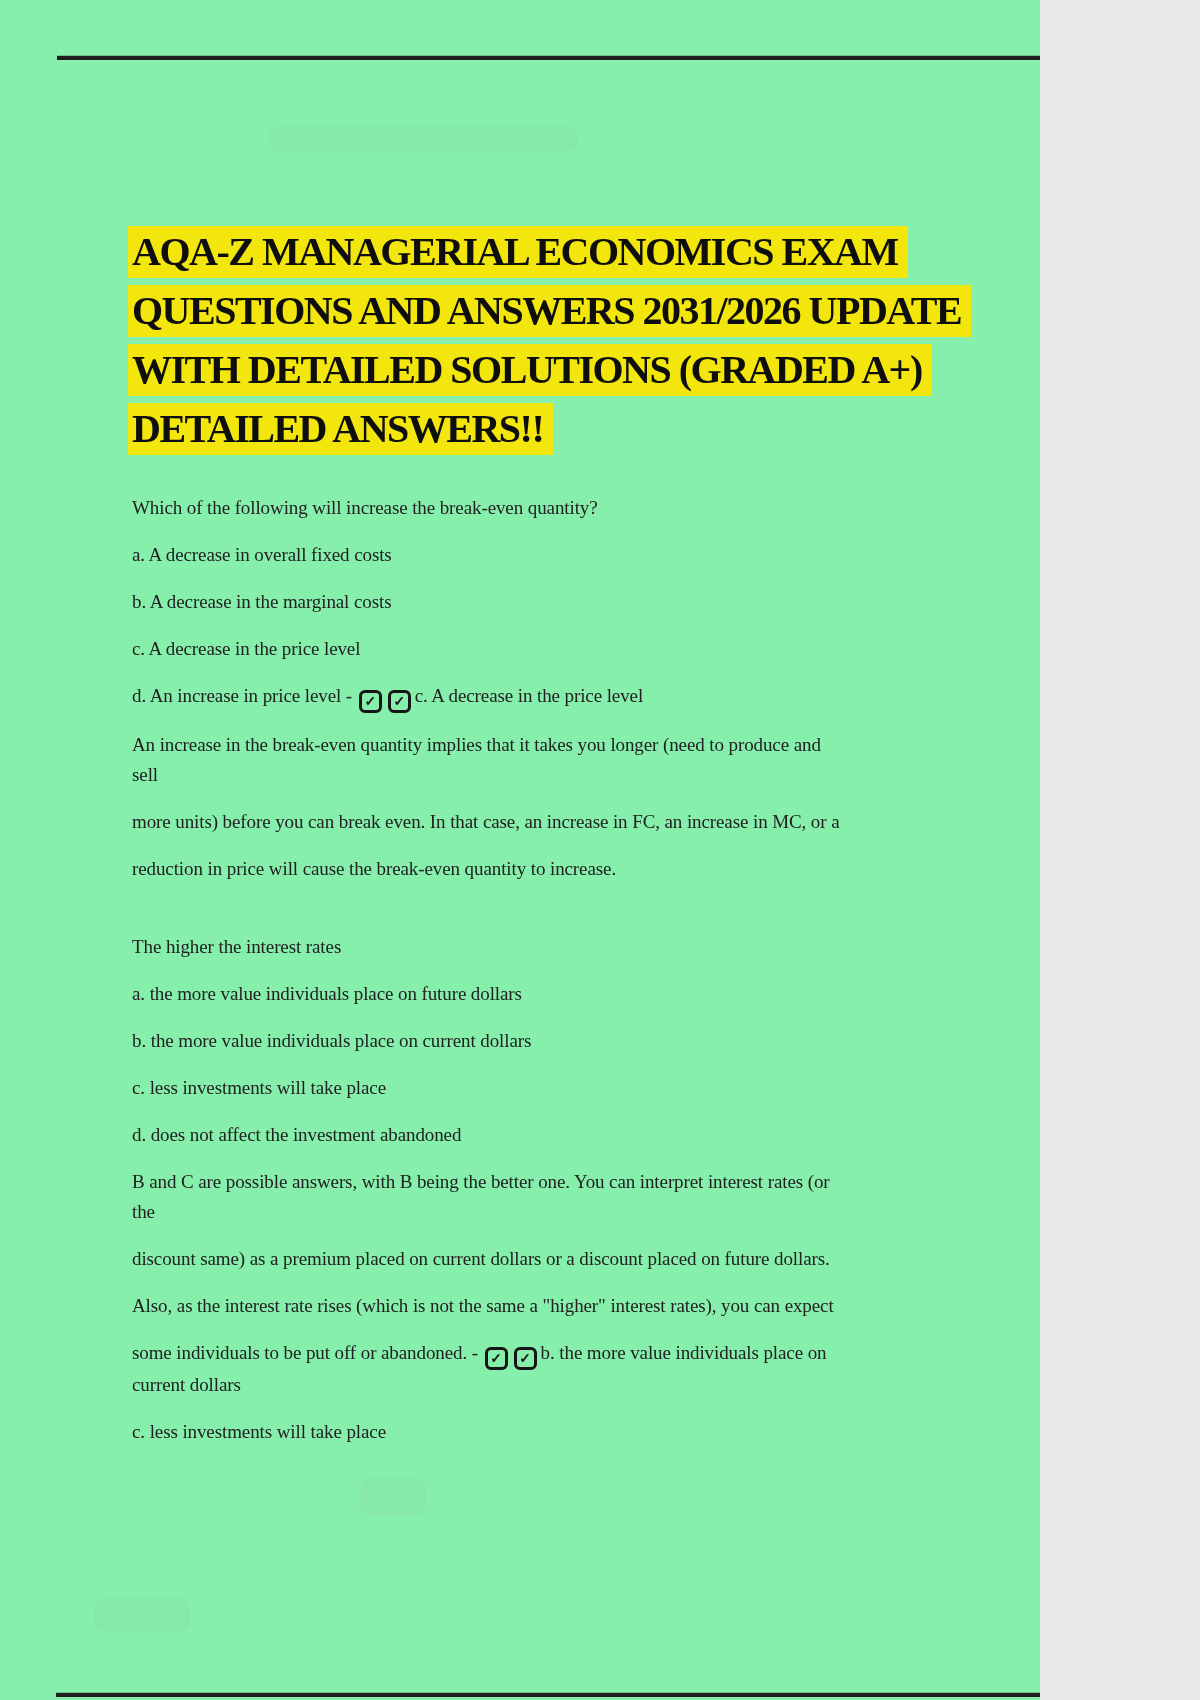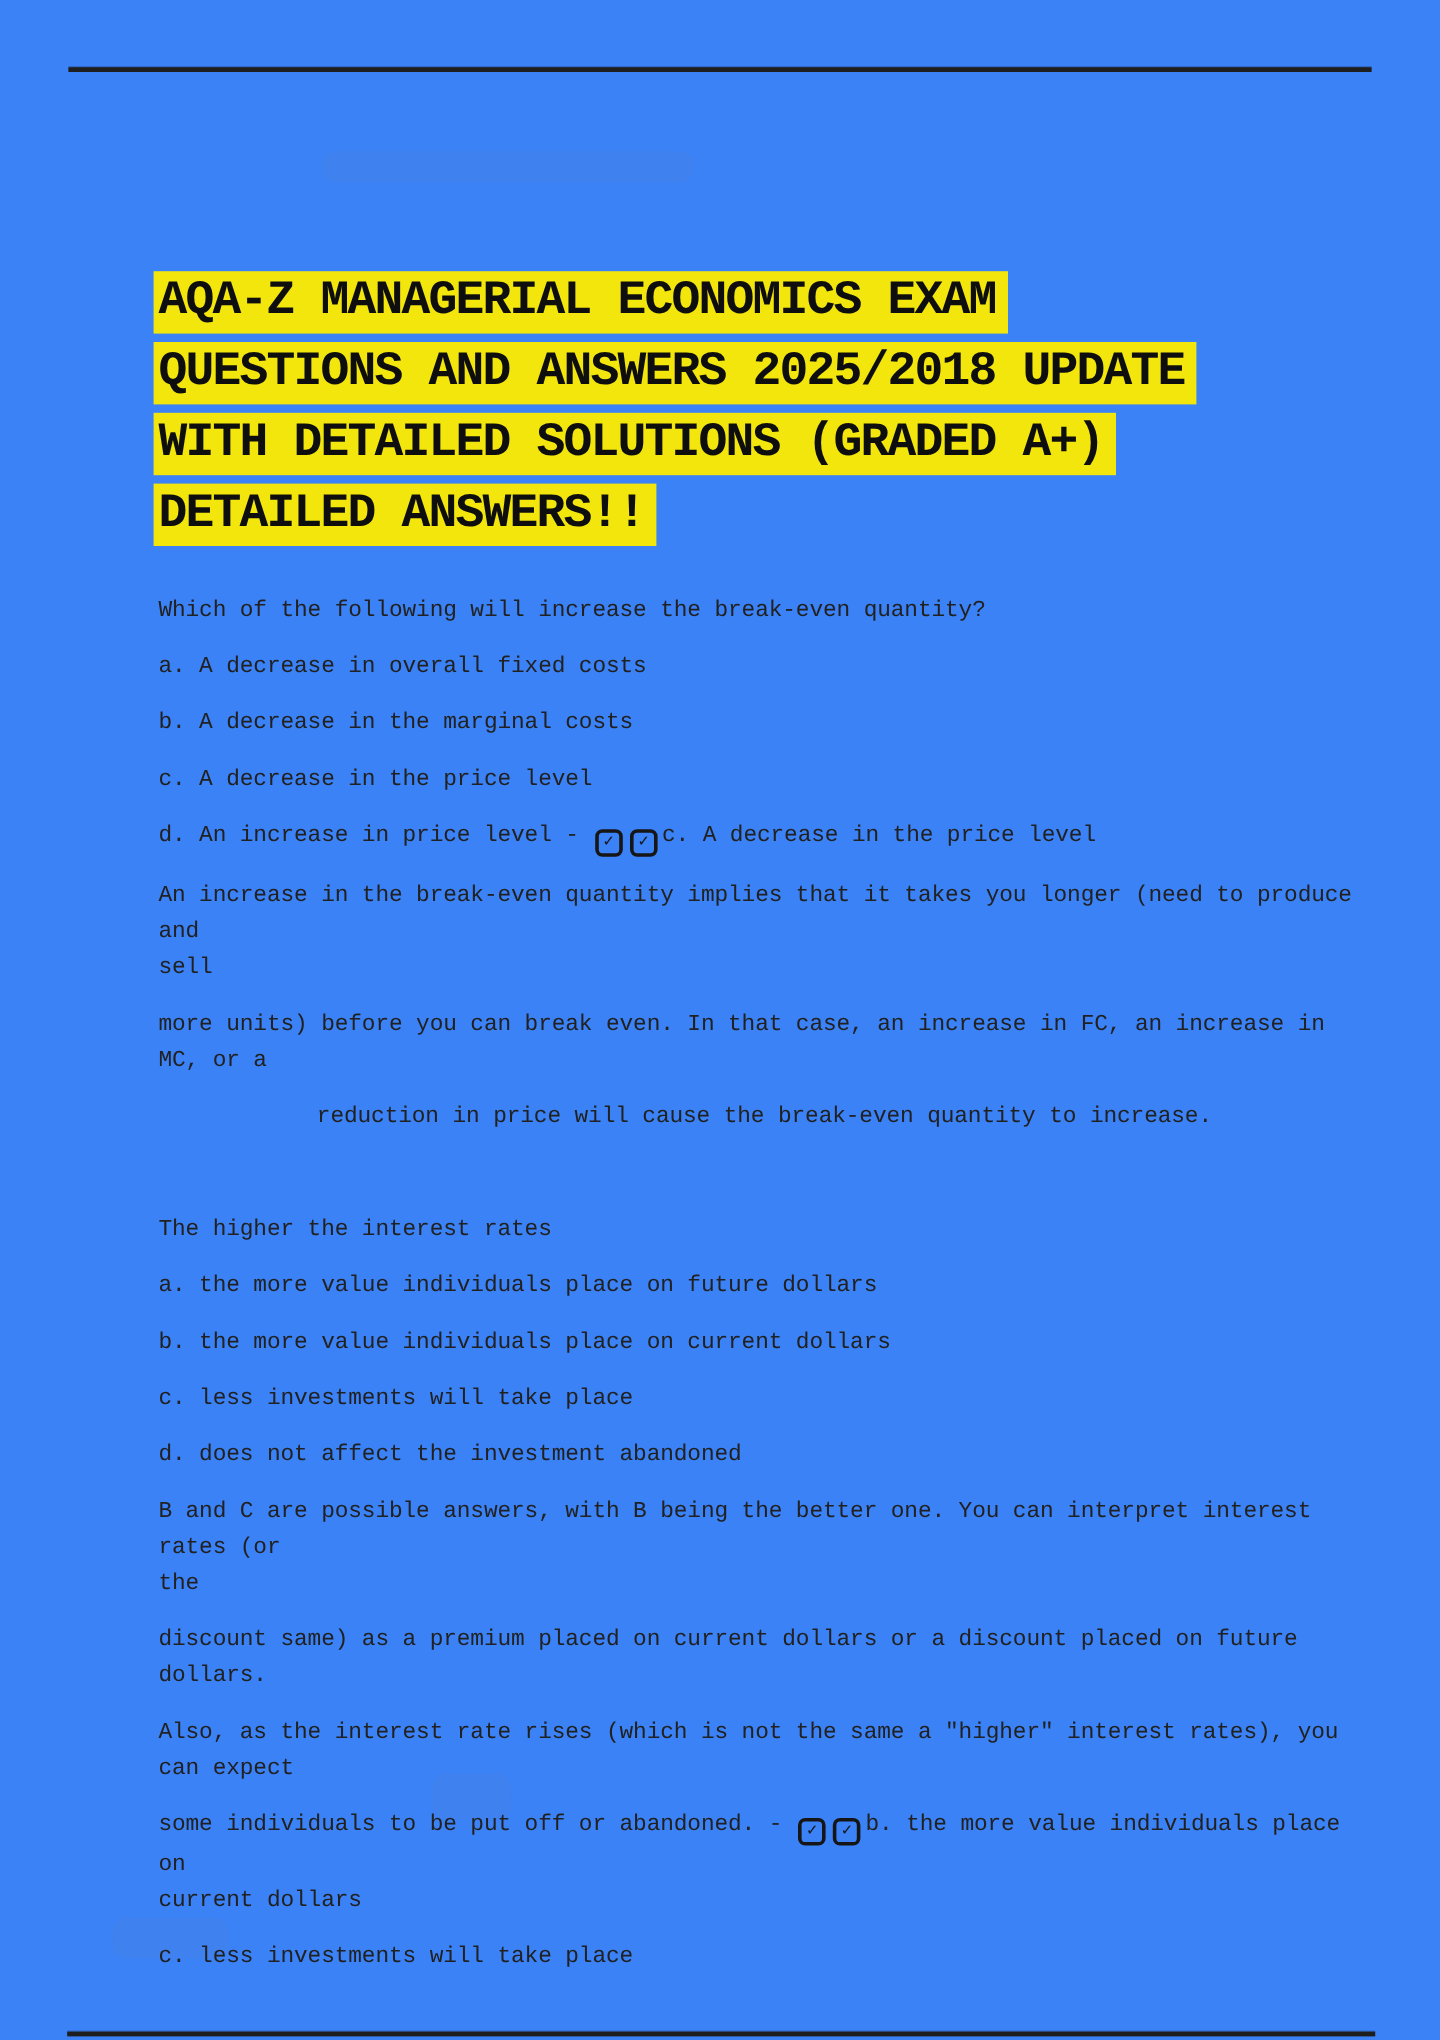--- a/index.html
+++ b/index.html
@@ -1,22 +1,22 @@
 <!DOCTYPE html>
 <html><head>
 <meta charset="utf-8">
 <style>
   html, body { margin: 0; padding: 0; background: #e8e8e8; }
   .page {
     position: relative;
-    width: 1200px;
+    width: 1040px;
     height: 1700px;
-    background: #3b82f6;
+    background: #86efac;
     overflow: hidden;
-    font-family: Liberation Mono, monospace;
+    font-family: Liberation Serif, serif;
     color: #1f1f1f;
   }
   .rule { position: absolute; height: 4px; background: #1e1e1e; box-shadow: 0 -1px 0 rgba(0,0,0,0.18); }
   .rule-top { left: 57px; top: 56px; width: 1086px; }
   .rule-bottom { left: 56px; top: 1693px; width: 1090px; }
 
   .smudge { position: absolute; background: rgba(130,130,130,0.06); border-radius: 12px; }
   .smudge-1 { left: 268px; top: 126px; width: 310px; height: 26px; }
   .smudge-2 { left: 360px; top: 1478px; width: 66px; height: 38px; }
   .smudge-3 { left: 94px; top: 1598px; width: 96px; height: 34px; }
@@ -28,21 +28,21 @@
   .hl { display: inline-block; background: #f2e60d; padding: 0 10px 0 4px; margin-left: -4px; }
 
   .body-line {
     margin: 0 0 17px 0;
     font-size: 19px;
     line-height: 30px;
     letter-spacing: -0.1px;
     white-space: pre-line;
     color: #212121;
   }
-  .gap-after { margin-bottom: 64px; text-align: center; }
+  .gap-after { margin-bottom: 48px; }
 
   .checkbox {
     display: inline-block;
     width: 17px; height: 17px;
     border: 3px solid #161616;
     border-radius: 6px;
     margin: 0 4px 0 2px;
     vertical-align: -4px;
     line-height: 17px;
     text-align: center;
@@ -59,21 +59,21 @@
   <div class="rule rule-top"></div>
   <div class="rule rule-bottom"></div>
   <div class="smudge smudge-1"></div>
   <div class="smudge smudge-2"></div>
   <div class="smudge smudge-3"></div>
 
   <div class="content">
 
     <h1 class="title">
       <div class="title-line"><span class="hl">AQA-Z MANAGERIAL ECONOMICS EXAM</span></div>
-      <div class="title-line"><span class="hl">QUESTIONS AND ANSWERS 2025/2018 UPDATE</span></div>
+      <div class="title-line"><span class="hl">QUESTIONS AND ANSWERS 2031/2026 UPDATE</span></div>
       <div class="title-line"><span class="hl">WITH DETAILED SOLUTIONS (GRADED A+)</span></div>
       <div class="title-line"><span class="hl">DETAILED ANSWERS!!</span></div>
     </h1>
 
     <p class="body-line">Which of the following will increase the break-even quantity?</p>
     <p class="body-line">a. A decrease in overall fixed costs</p>
     <p class="body-line">b. A decrease in the marginal costs</p>
     <p class="body-line">c. A decrease in the price level</p>
     <p class="body-line"><span>d. An increase in price level - </span><span class="checkbox">✓</span><span class="checkbox">✓</span><span>c. A decrease in the price level</span></p>
     <p class="body-line">An increase in the break-even quantity implies that it takes you longer (need to produce and

